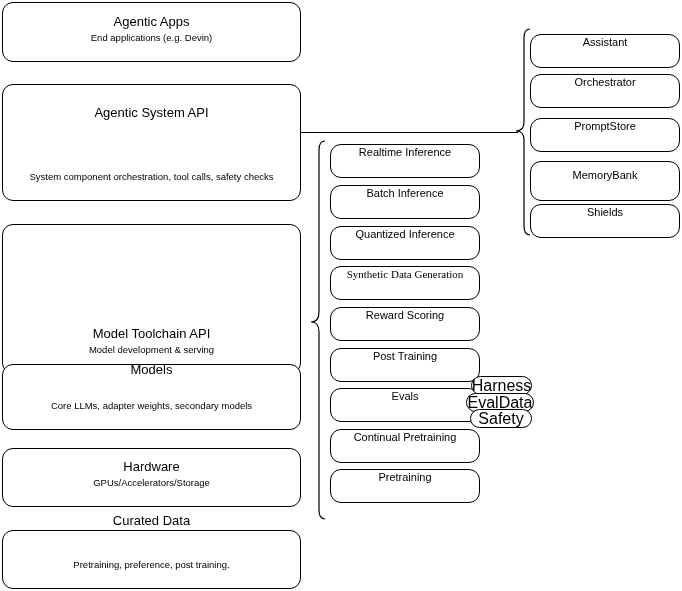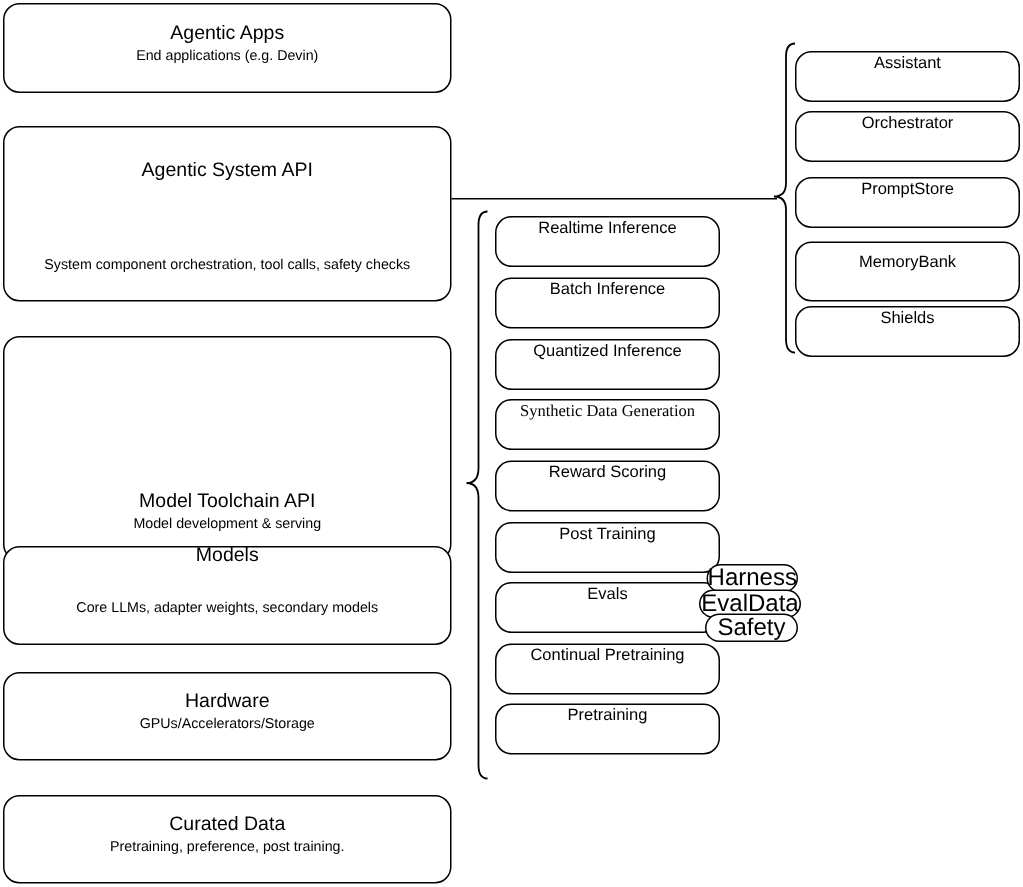--- a/index.html
+++ b/index.html
@@ -105,21 +105,21 @@
   <div class="node" style="left:2px; top:364px; width:299px; height:66px;gap:20px;">
     <div class="title">Models</div>
     <div class="subtitle">Core LLMs, adapter weights, secondary models</div>
   </div>
 
   <div class="node" style="left:2px; top:448px; width:299px; height:59px;">
     <div class="title">Hardware</div>
     <div class="subtitle">GPUs/Accelerators/Storage</div>
   </div>
 
-  <div class="node" style="left:2px; top:530px; width:299px; height:59px;">
+  <div class="node" style="left:2px; top:530px; width:299px; height:59px;gap:28px;">
     <div class="title">Curated Data</div>
     <div class="subtitle">Pretraining, preference, post training.</div>
   </div>
 
   <div class="connector" style="left:301px; top:132px; width:217px; height:1px;"></div>
 
   <svg class="brace" style="left:300px; top:140px;" width="26" height="380" viewBox="0 0 26 380">
     <path d="M 25 1
              C 20 1, 19 5, 19 10
              L 19 172

